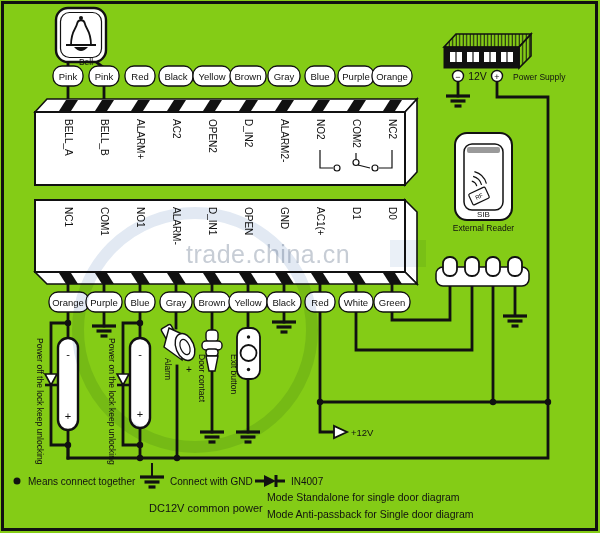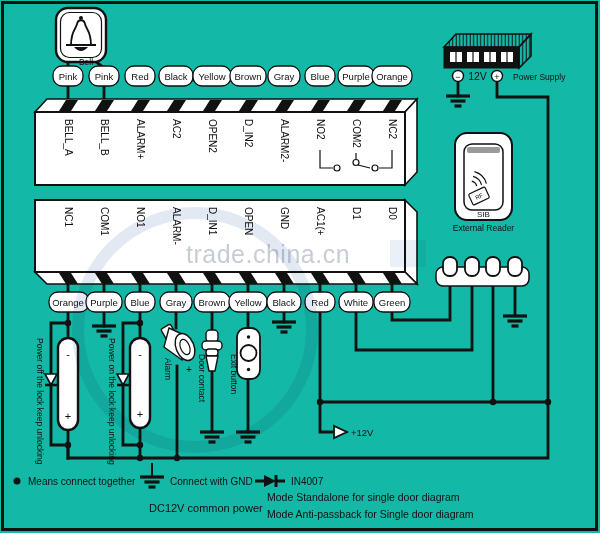--- a/index.html
+++ b/index.html
@@ -1,16 +1,16 @@
 <!DOCTYPE html>
 <html><head>
 <meta charset="utf-8">
 <style>
   html,body{margin:0;padding:0;background:#fff;}
-  .canvas{position:relative;width:600px;height:533px;background:#14b8a6;overflow:hidden;}
+  .canvas{position:relative;width:600px;height:533px;background:#84cc16;overflow:hidden;}
   svg{display:block;}
   text{font-family:"Liberation Sans","DejaVu Sans",sans-serif;fill:#111;}
   .pin-label{font-size:10px;}
   .chip-label{font-size:9.5px;}
   .cap{font-size:8.5px;}
   .leg{font-size:10px;}
   .foot{font-size:10.5px;}
   .wm-text{font-size:25px;letter-spacing:.5px;fill:#98a3b3;opacity:.55;mix-blend-mode:multiply;}
   .wm-circle{stroke:#b9cbe2;stroke-width:12px;fill:none;opacity:.42;mix-blend-mode:multiply;}
   .wire{stroke:#111;stroke-width:2.8;fill:none;stroke-linecap:square;}

